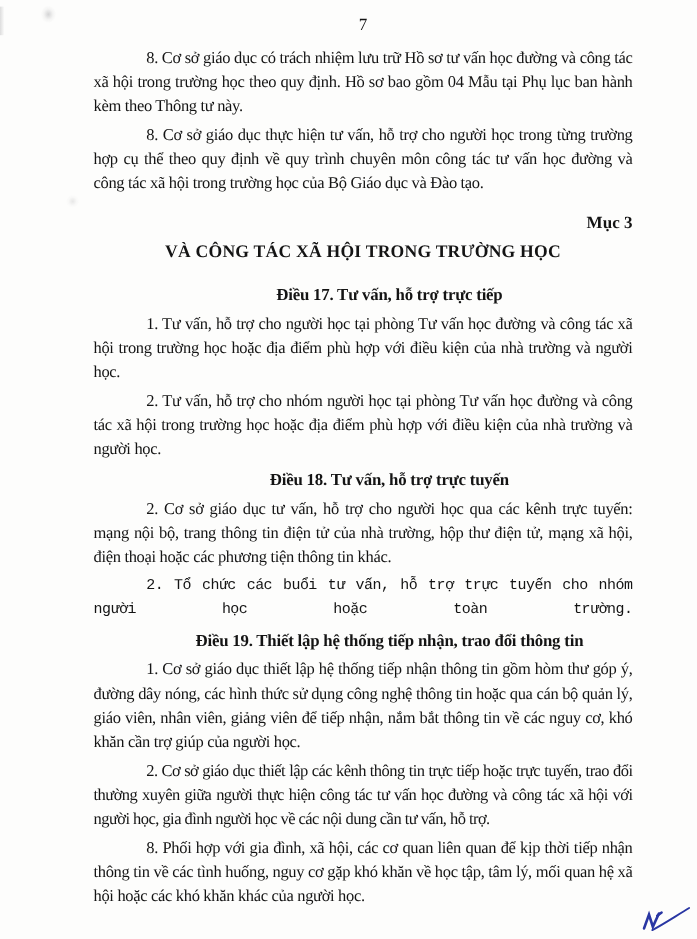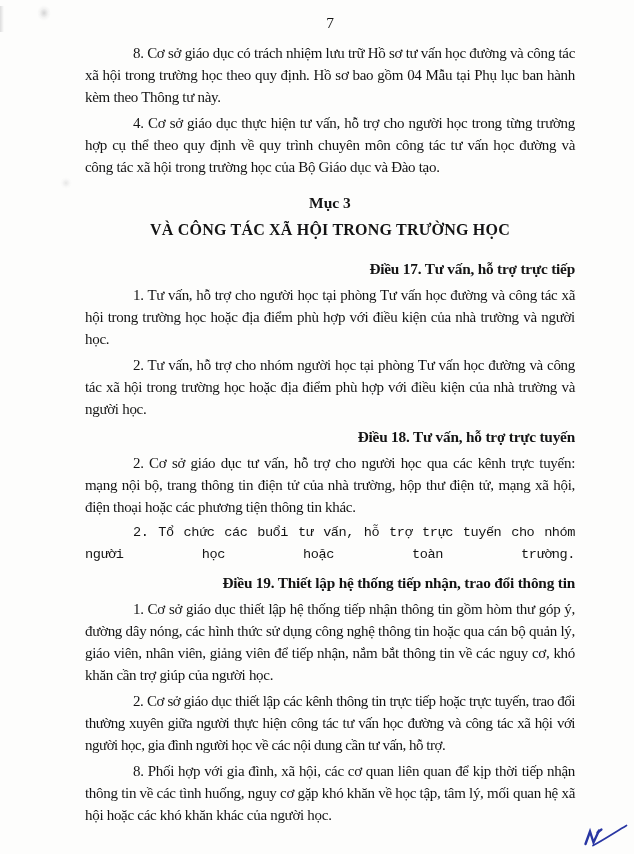--- a/index.html
+++ b/index.html
@@ -42,34 +42,35 @@
   }
   .section-block {
     margin: 14px 0 16px 0;
     text-align: center;
   }
   .section-label {
     font-weight: bold;
     font-size: 15.5px;
     line-height: 21px;
     margin: 0 0 4px 0;
+    text-align: right;
   }
   .section-title-line {
     font-weight: bold;
     font-size: 16px;
     line-height: 25px;
     letter-spacing: 0.2px;
   }
   h3.article-heading {
     font-size: 15.3px;
     line-height: 22px;
     letter-spacing: -0.2px;
     font-weight: bold;
     text-indent: 48px;
-    text-align: right;
+    text-align: center;
     margin: 6px 0 4px 0;
   }
   
   .smudge {
     position: absolute;
     border-radius: 50%;
     background: radial-gradient(closest-side, rgba(90,90,95,0.45), rgba(120,120,125,0.12) 60%, rgba(255,255,255,0) 100%);
     filter: blur(0.4px);
   }
   .smudge.s1 { left: 37px; top: 5px;  width: 14px; height: 16px; opacity: 0.55; }
@@ -96,21 +97,21 @@
 <div class="page">
   <div class="edge-artifact"></div>
   <div class="smudge s1"></div>
   <div class="smudge s2"></div>
 
   <div class="content">
 
     <div class="page-number">7</div>
 
     <p class="body-para">8. Cơ sở giáo dục có trách nhiệm lưu trữ Hồ sơ tư vấn học đường và công tác xã hội trong trường học theo quy định. Hồ sơ bao gồm 04 Mẫu tại Phụ lục ban hành kèm theo Thông tư này.</p>
-    <p class="body-para">4. Cơ sở giáo dục thực hiện tư vấn, hỗ trợ cho người học trong từng trường hợp cụ thể theo quy định về quy trình chuyên môn công tác tư vấn học đường và công tác xã hội trong trường học của Bộ Giáo dục và Đào tạo.</p>
+    <p class="body-para">8. Cơ sở giáo dục thực hiện tư vấn, hỗ trợ cho người học trong từng trường hợp cụ thể theo quy định về quy trình chuyên môn công tác tư vấn học đường và công tác xã hội trong trường học của Bộ Giáo dục và Đào tạo.</p>
 
     <div class="section-block">
       <div class="section-label">Mục 3</div>
       <div class="section-title-line">VÀ CÔNG TÁC XÃ HỘI TRONG TRƯỜNG HỌC</div>
     </div>
 
     <h3 class="article-heading">Điều 17. Tư vấn, hỗ trợ trực tiếp</h3>
     <p class="body-para">1. Tư vấn, hỗ trợ cho người học tại phòng Tư vấn học đường và công tác xã hội trong trường học hoặc địa điểm phù hợp với điều kiện của nhà trường và người học.</p>
     <p class="body-para">2. Tư vấn, hỗ trợ cho nhóm người học tại phòng Tư vấn học đường và công tác xã hội trong trường học hoặc địa điểm phù hợp với điều kiện của nhà trường và người học.</p>
 

